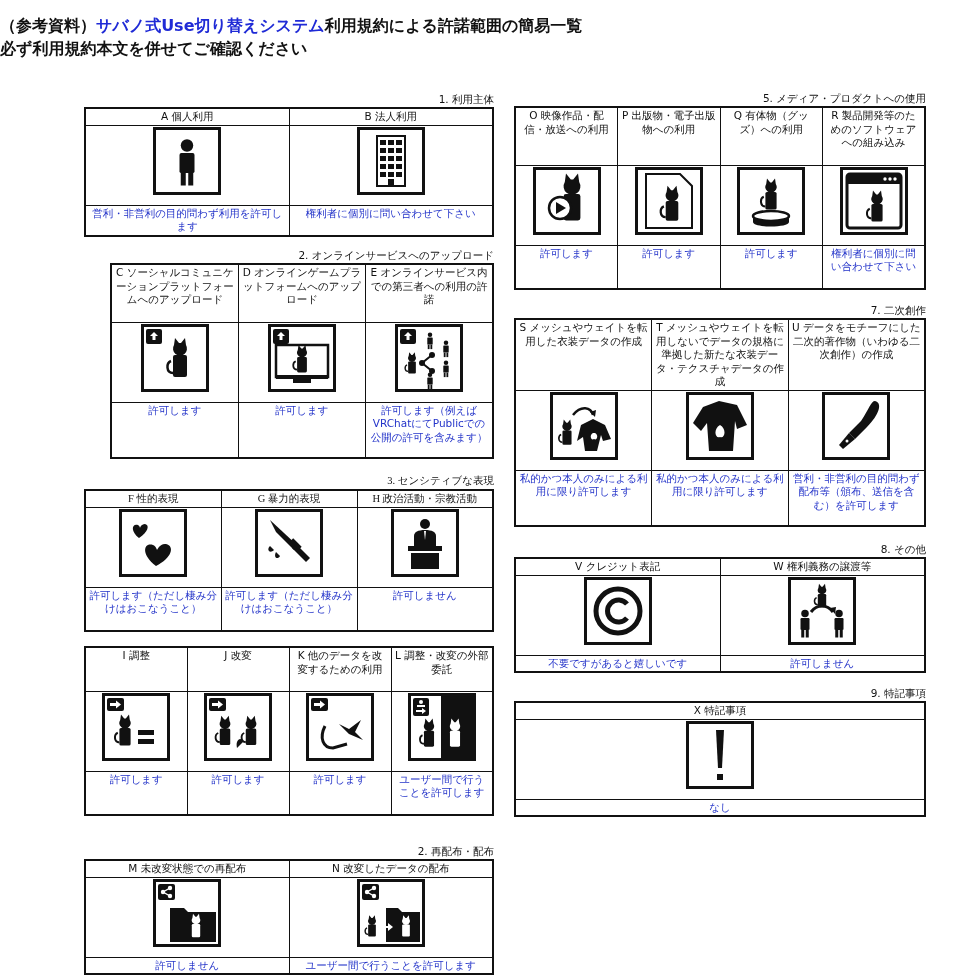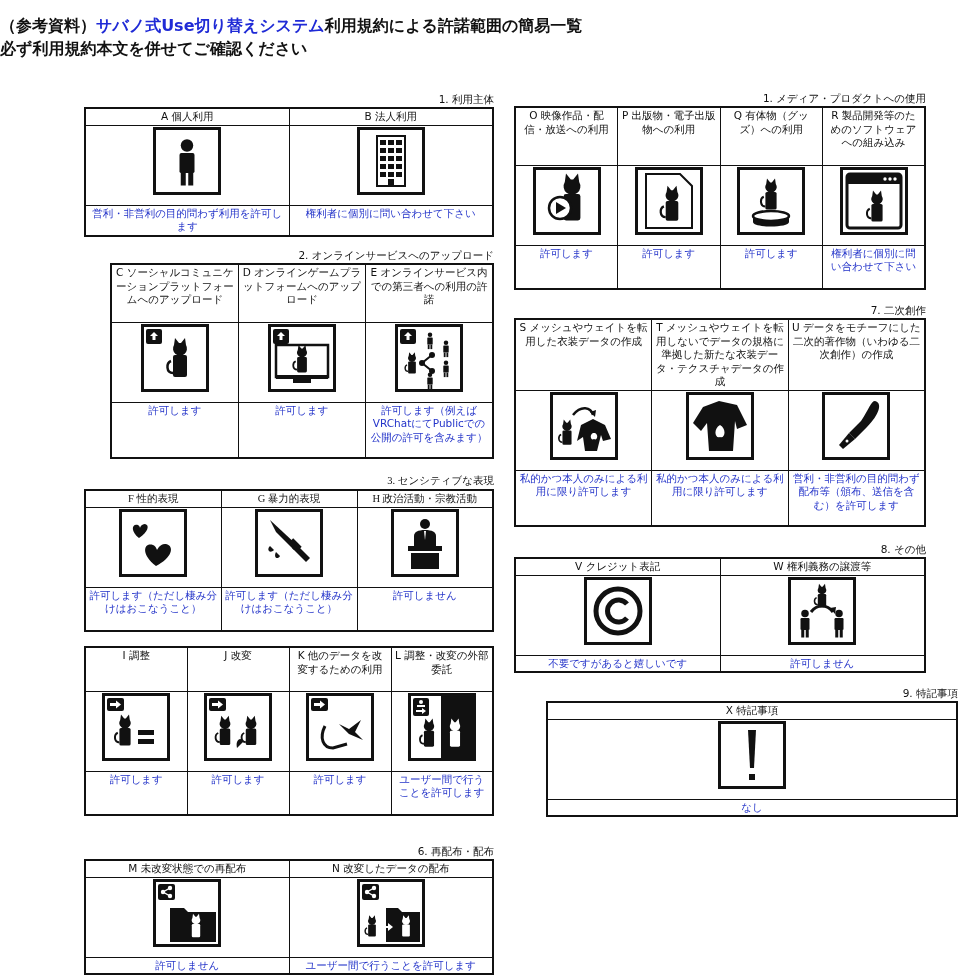--- a/index.html
+++ b/index.html
@@ -279,21 +279,21 @@
       <td class="result">許可します</td>
       <td class="result">許可します</td>
       <td class="result">許可します</td>
       <td class="result">ユーザー間で行うことを許可します</td>
     </tr>
   </tbody>
     </table>
 </div>
 
 <div class="section" style="left:84px; top:844px; width:410px;">
-  <div class="sec-label">6. 再配布・配布</div>
+  <div class="sec-label">2. 再配布・配布</div>
   <table class="grid">
     <tbody>
         <tr style="height:16px">
       <td class="head">M 未改変状態での再配布</td>
       <td class="head">N 改変したデータの配布</td>
     </tr>
     <tr style="height:80px">
       <td class="iconcell">
             <div class="pict">
               <svg viewBox="0 0 62 62">
@@ -317,21 +317,21 @@
     </tr>
     <tr style="height:16px">
       <td class="result">許可しません</td>
       <td class="result">ユーザー間で行うことを許可します</td>
     </tr>
   </tbody>
     </table>
 </div>
 
 <div class="section" style="left:514px; top:91px; width:412px;">
-  <div class="sec-label">1. メディア・プロダクトへの使用</div>
+  <div class="sec-label">5. メディア・プロダクトへの使用</div>
   <table class="grid">
     <tbody>
         <tr style="height:58px">
       <td class="head">O 映像作品・配信・放送への利用</td>
       <td class="head">P 出版物・電子出版物への利用</td>
       <td class="head">Q 有体物（グッズ）への利用</td>
       <td class="head">R 製品開発等のためのソフトウェアへの組み込み</td>
     </tr>
     <tr style="height:80px">
       <td class="iconcell">
@@ -461,21 +461,21 @@
           </td>
     </tr>
     <tr style="height:16px">
       <td class="result">不要ですがあると嬉しいです</td>
       <td class="result">許可しません</td>
     </tr>
   </tbody>
     </table>
 </div>
 
-<div class="section" style="left:514px; top:686px; width:412px;margin-left:32px;">
+<div class="section" style="left:514px; top:686px; width:412px;">
   <div class="sec-label">9. 特記事項</div>
   <table class="grid">
     <tbody>
         <tr style="height:16px">
       <td class="head">X 特記事項</td>
     </tr>
     <tr style="height:80px">
       <td class="iconcell">
             <div class="pict">
               <svg viewBox="0 0 62 62">

